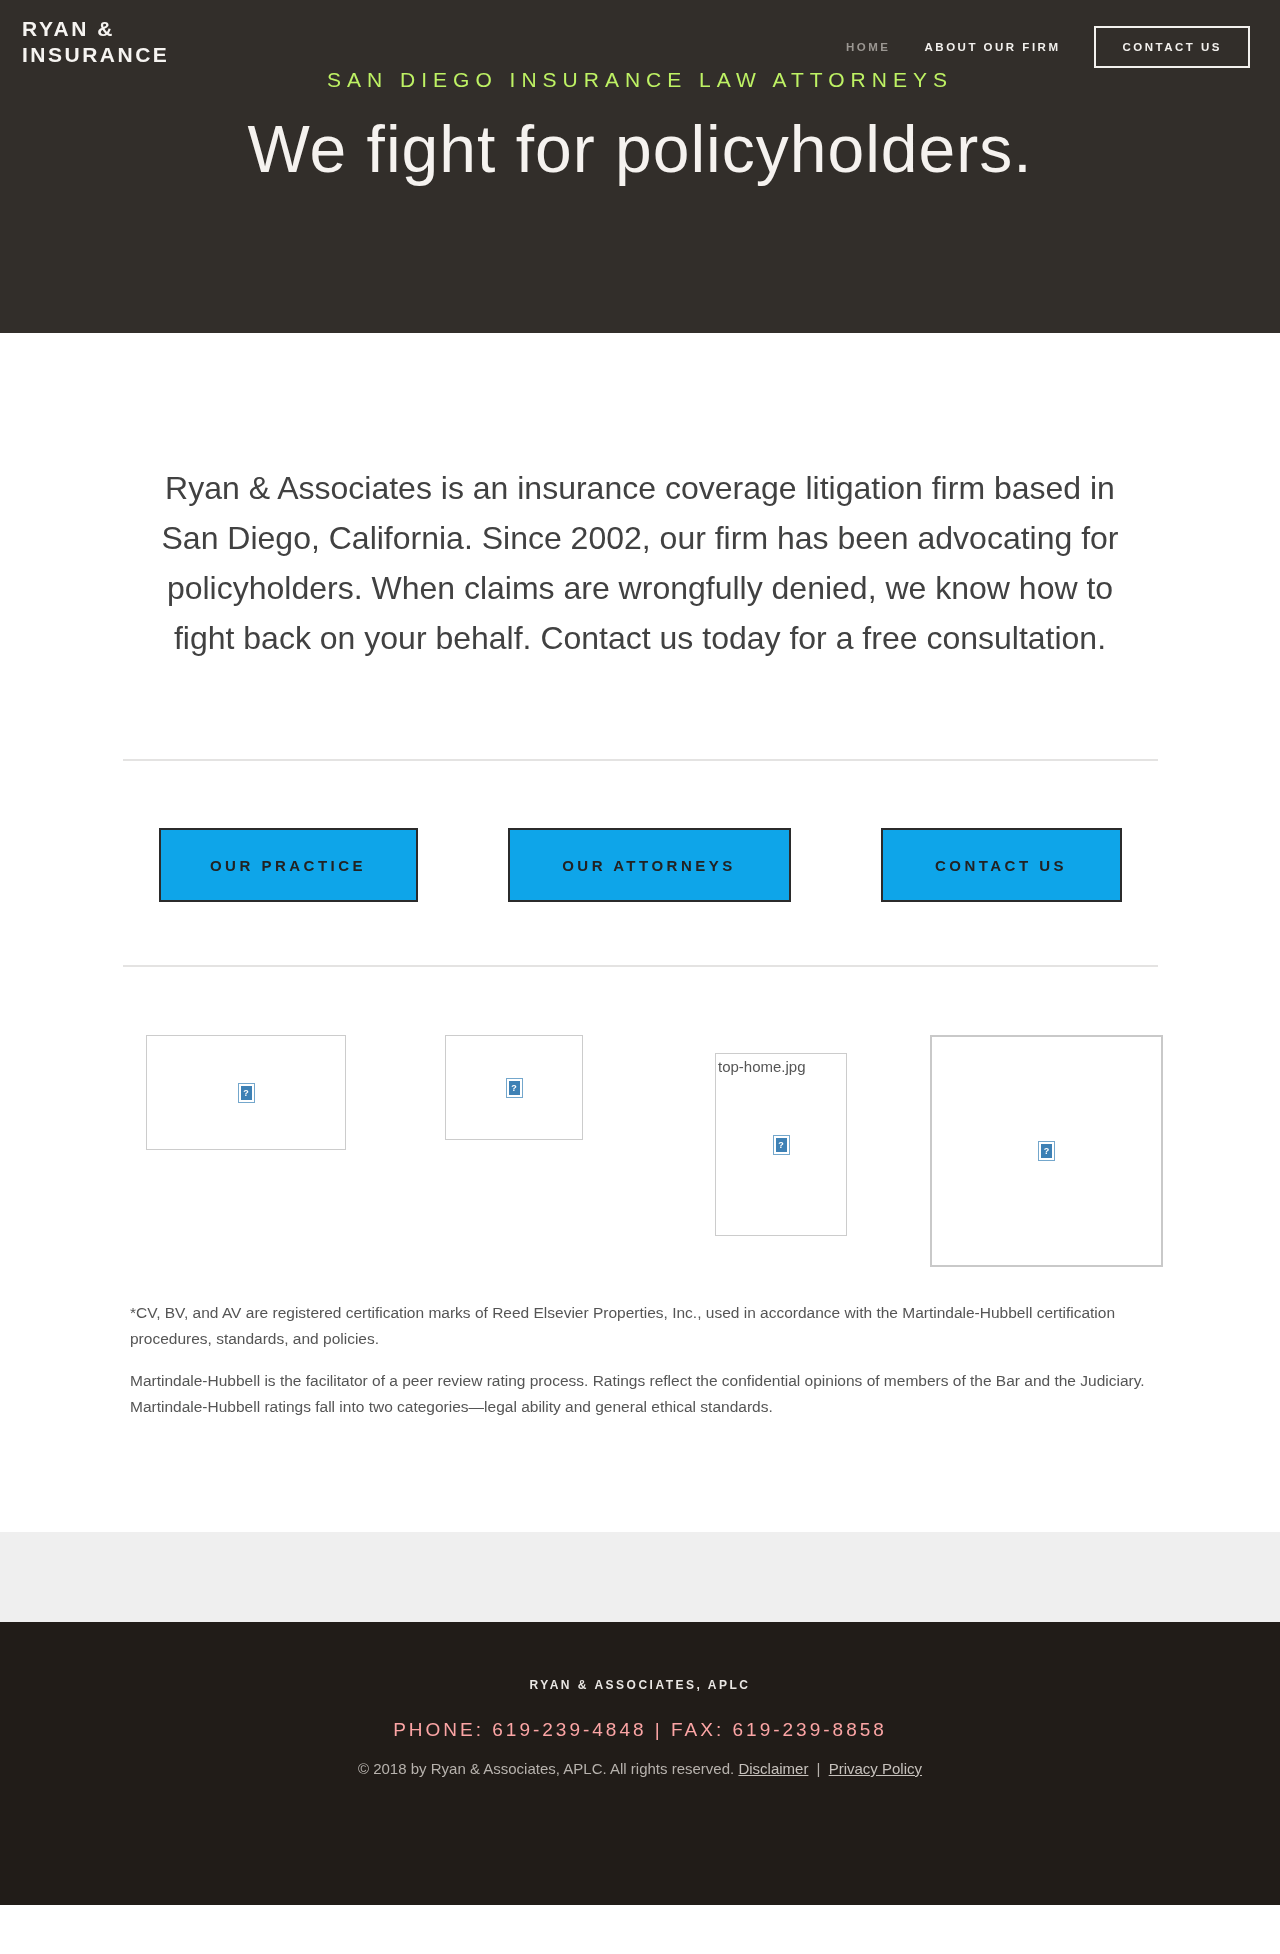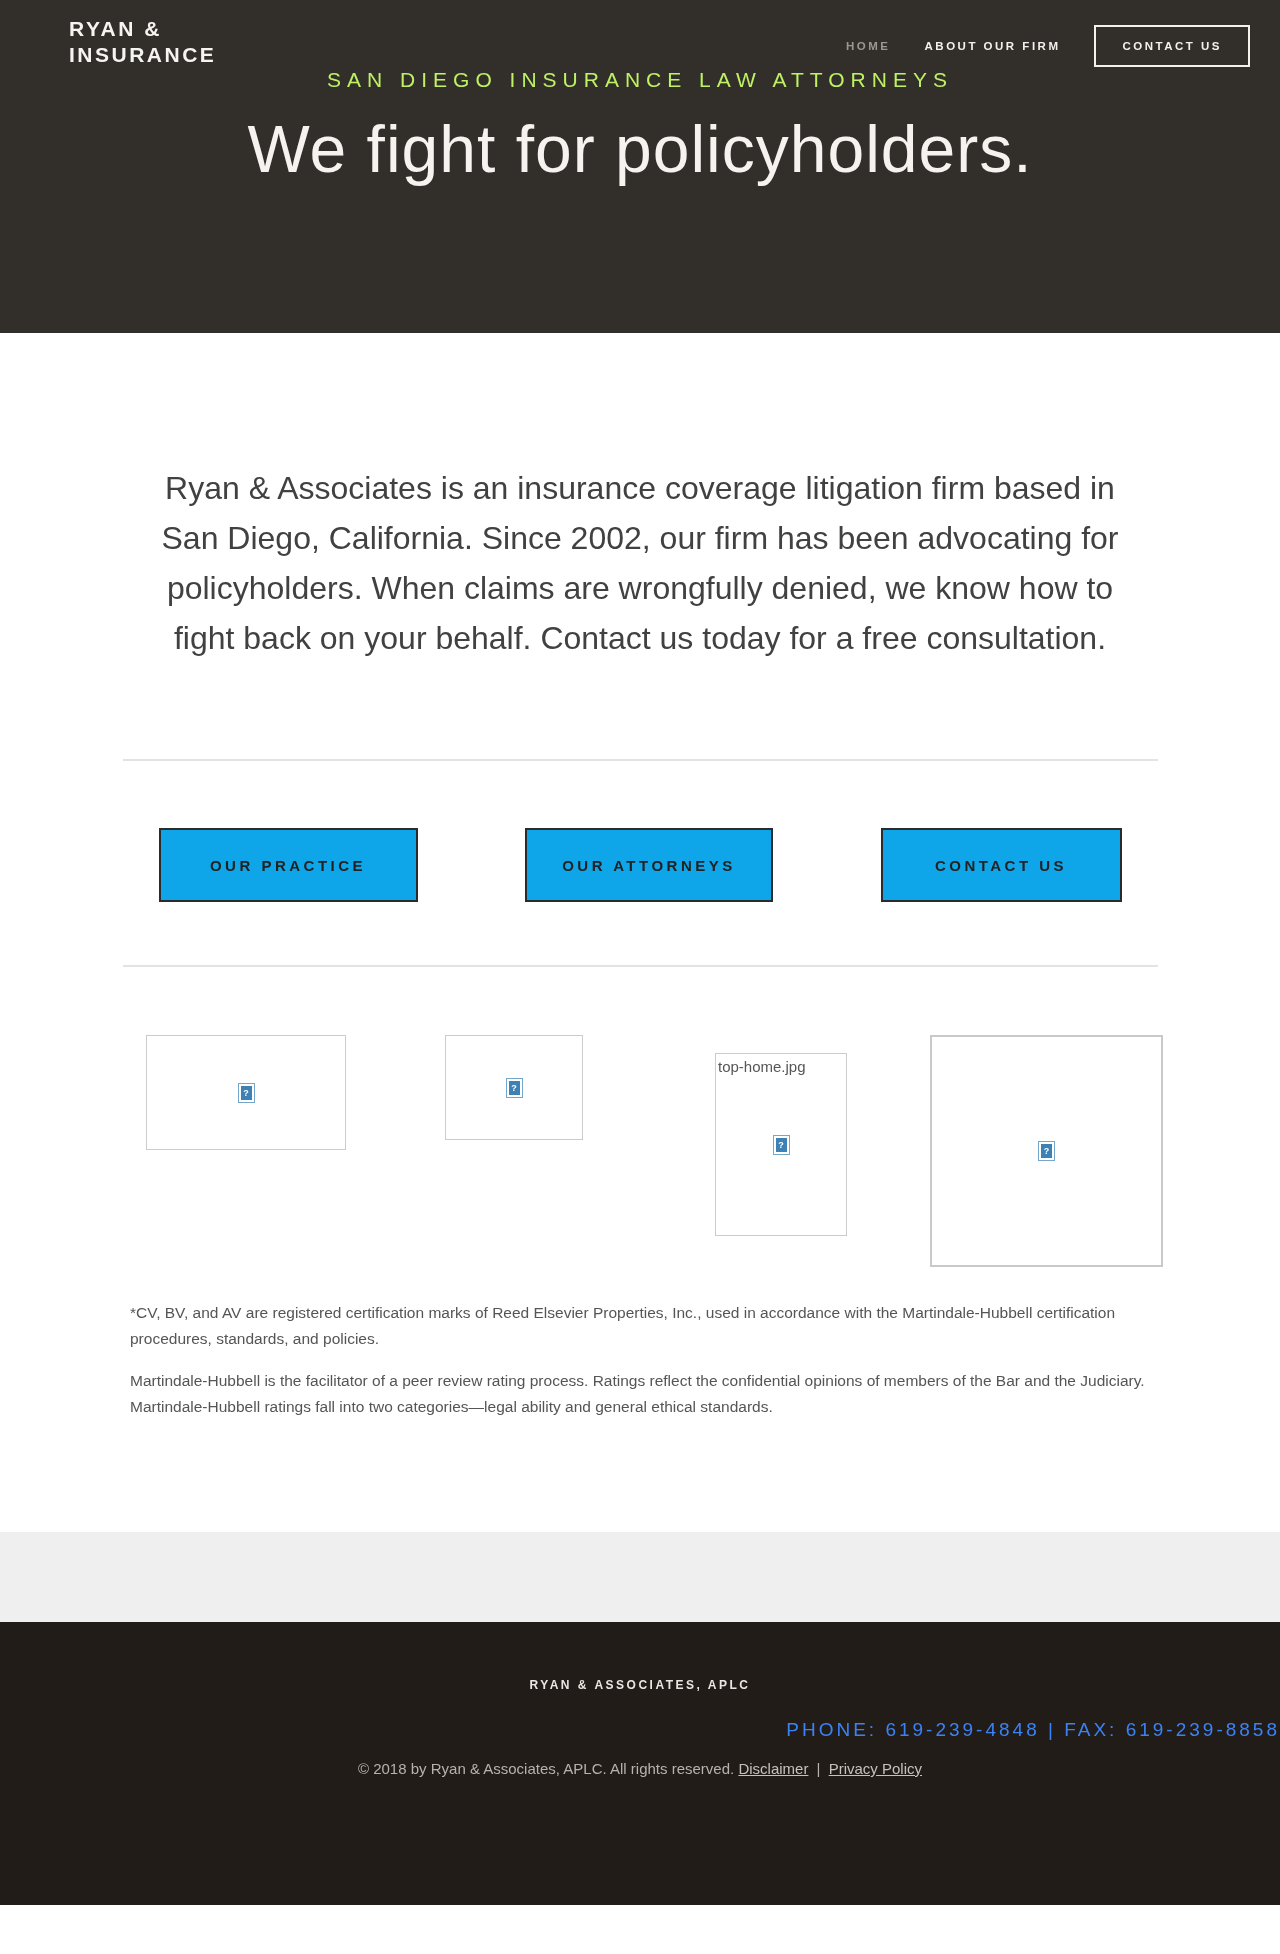--- a/index.html
+++ b/index.html
@@ -12,23 +12,22 @@
 
   
   .site-header {
     height: 333px;
     background: #322e2a;
     overflow: hidden;
   }
   .topbar {
     display: flex;
     justify-content: space-between;
-    align-items: center;
+    align-items: flex-end;
     padding: 16px 30px 0 22px;
-    margin-left: 47px;
   }
   .logo {
     color: #f6f4f1;
     font-size: 21px;
     font-weight: 600;
     letter-spacing: 2.5px;
     line-height: 26px;
     cursor: pointer;
   }
   .nav {
@@ -106,21 +105,21 @@
     font-size: 15px;
     font-weight: 600;
     letter-spacing: 3.5px;
     display: flex;
     align-items: center;
     justify-content: center;
     cursor: pointer;
     white-space: nowrap;
   }
   .btn-1 { width: 259px; }
-  .btn-2 { width: 248px; }
+  .btn-2 { width: 283px; }
   .btn-3 { width: 241px; }
 
   .images-row {
     position: relative;
     height: 232px;
     margin-top: 68px;
   }
   .broken-img {
     position: absolute;
     background: #ffffff;
@@ -189,22 +188,21 @@
     font-size: 12px;
     font-weight: 600;
     letter-spacing: 2.5px;
     color: #e9e6e3;
   }
   .footer-phone {
     margin-top: 27px;
     font-size: 19px;
     font-weight: 300;
     letter-spacing: 3px;
-    color: #3b82f6;
-    text-align: right;
+    color: #fca5a5;
   }
   .footer-copyright {
     margin-top: 19px;
     font-size: 15px;
     font-weight: 300;
     color: #b7b2ad;
   }
   .footer-copyright a {
     color: #c6c1bc;
     text-decoration: underline;

